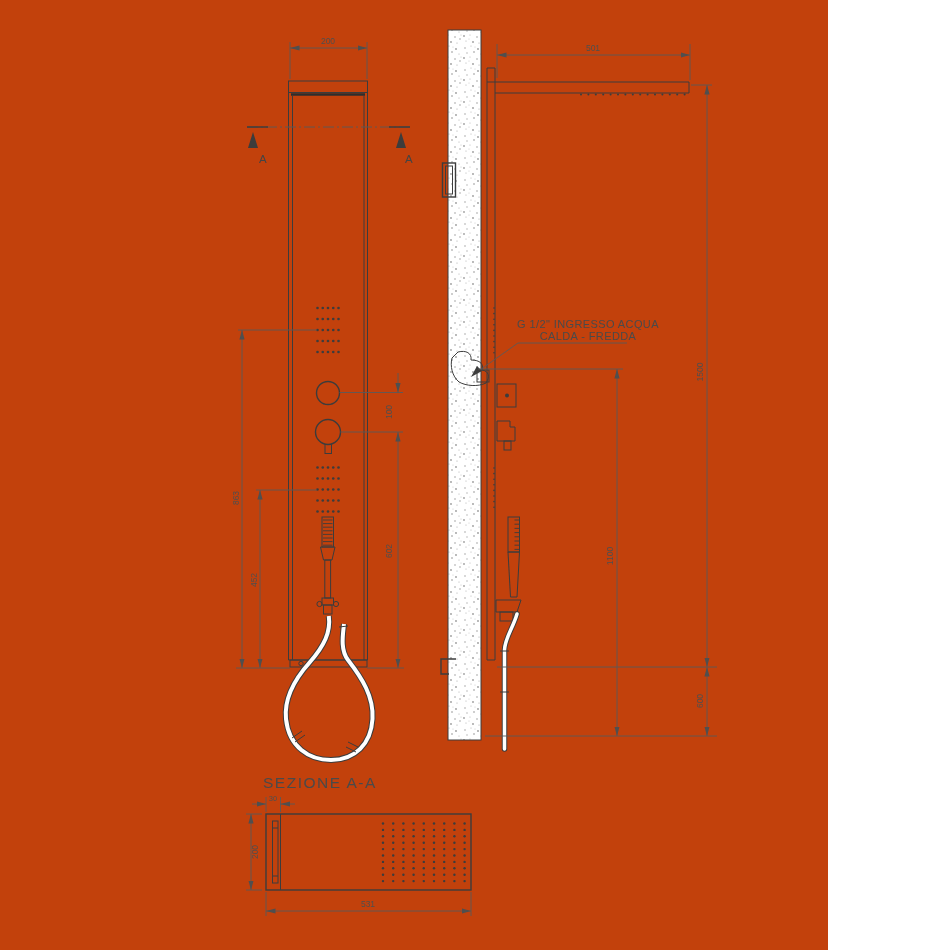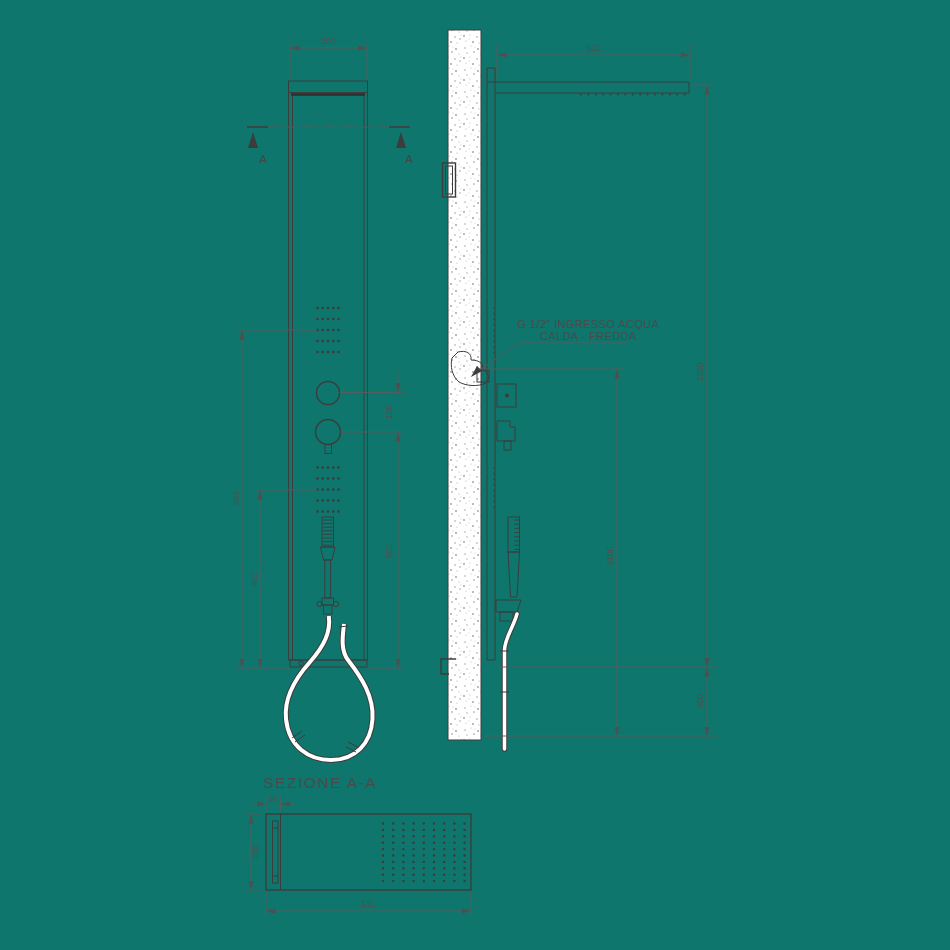--- a/index.html
+++ b/index.html
@@ -1,16 +1,16 @@
 <!DOCTYPE html>
 <html><head>
 <meta charset="utf-8">
 <style>
   html,body{margin:0;padding:0;background:#ffffff;}
-  .page{position:relative;width:950px;height:950px;background:#0f766e;overflow:hidden;
+  .page{position:relative;width:828px;height:950px;background:#c2410c;overflow:hidden;
         font-family:"Liberation Sans", sans-serif;text-align:right;}
   svg{position:absolute;left:0;top:0;}
   .ln{stroke:#3c3c3c;stroke-width:1;fill:none;}
   .ln2{stroke:#3c3c3c;stroke-width:1.4;fill:none;}
   .thick{stroke:#2e2e2e;stroke-width:2.6;fill:none;}
   .dim{stroke:#5a5a5a;stroke-width:0.9;fill:none;}
   .tube{stroke:#3c3c3c;stroke-width:6;fill:none;}
   .tubecore{stroke:#ffffff;stroke-width:4;fill:none;}
   .tubeS{stroke:#3c3c3c;stroke-width:5.5;fill:none;stroke-linecap:round;}
   .tubecoreS{stroke:#ffffff;stroke-width:3.5;fill:none;stroke-linecap:round;}

